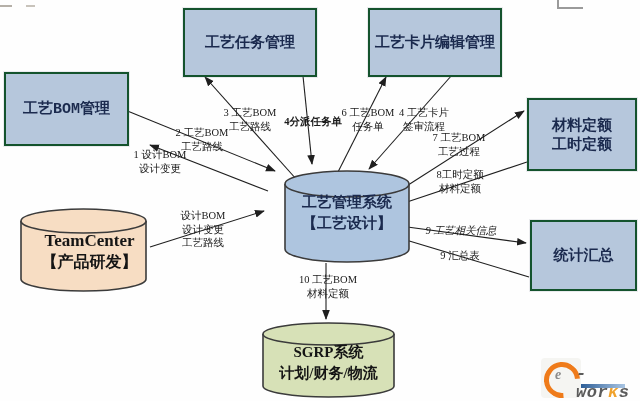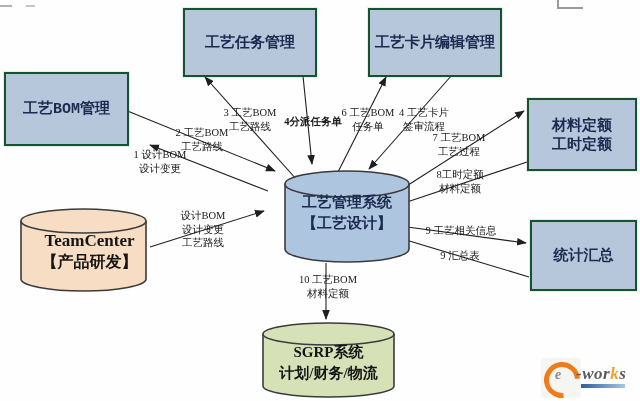--- a/index.html
+++ b/index.html
@@ -46,21 +46,21 @@
   #logo .logo-bg{position:absolute;left:0;top:2px;width:40px;height:40px;background:#f5f5f2;border-radius:4px;}
   #logo .logo-c{
     position:absolute;left:3px;top:6px;width:26px;height:26px;border-radius:50%;
     border:5px solid #ef7b1a;border-right-color:transparent;transform:rotate(40deg);
   }
   #logo .logo-e{
     position:absolute;left:14px;top:11px;font-family:"Liberation Serif",serif;
     font-style:italic;font-weight:bold;font-size:14px;color:#8a8a8a;
   }
   #logo .logo-word{
-    position:absolute;left:35px;top:8px;font-family:Liberation Serif, serif;
+    position:absolute;left:35px;top:8px;font-family:Liberation Mono, monospace;
     font-style:italic;font-weight:bold;font-size:17px;color:#5b5b5b;letter-spacing:.5px;
   }
   #logo .logo-k{color:#f0a22c;}
   #logo .logo-bar{
     position:absolute;left:40px;top:28px;width:44px;height:4px;
     background:linear-gradient(90deg,#2e5f98,#a9c5e3);
   }
 </style>
 </head>
 <body>
@@ -167,21 +167,21 @@
     <div class="ln">签审流程</div>
   </div>
   <div class="elabel" style="left:459px;top:131px;">
     <div class="ln">7 工艺BOM</div>
     <div class="ln">工艺过程</div>
   </div>
   <div class="elabel" style="left:460px;top:168px;">
     <div class="ln">8工时定额</div>
     <div class="ln">材料定额</div>
   </div>
-  <div class="elabel" style="left:461px;top:224px;">
+  <div class="elabel" style="left:461px;top:224px;font-style:italic;">
     <div class="ln">9 工艺相关信息</div>
   </div>
   <div class="elabel" style="left:460px;top:249px;">
     <div class="ln">9 汇总表</div>
   </div>
   <div class="elabel" style="left:328px;top:273px;">
     <div class="ln">10 工艺BOM</div>
     <div class="ln">材料定额</div>
   </div>
   <div class="elabel" style="left:203px;top:209px;">

